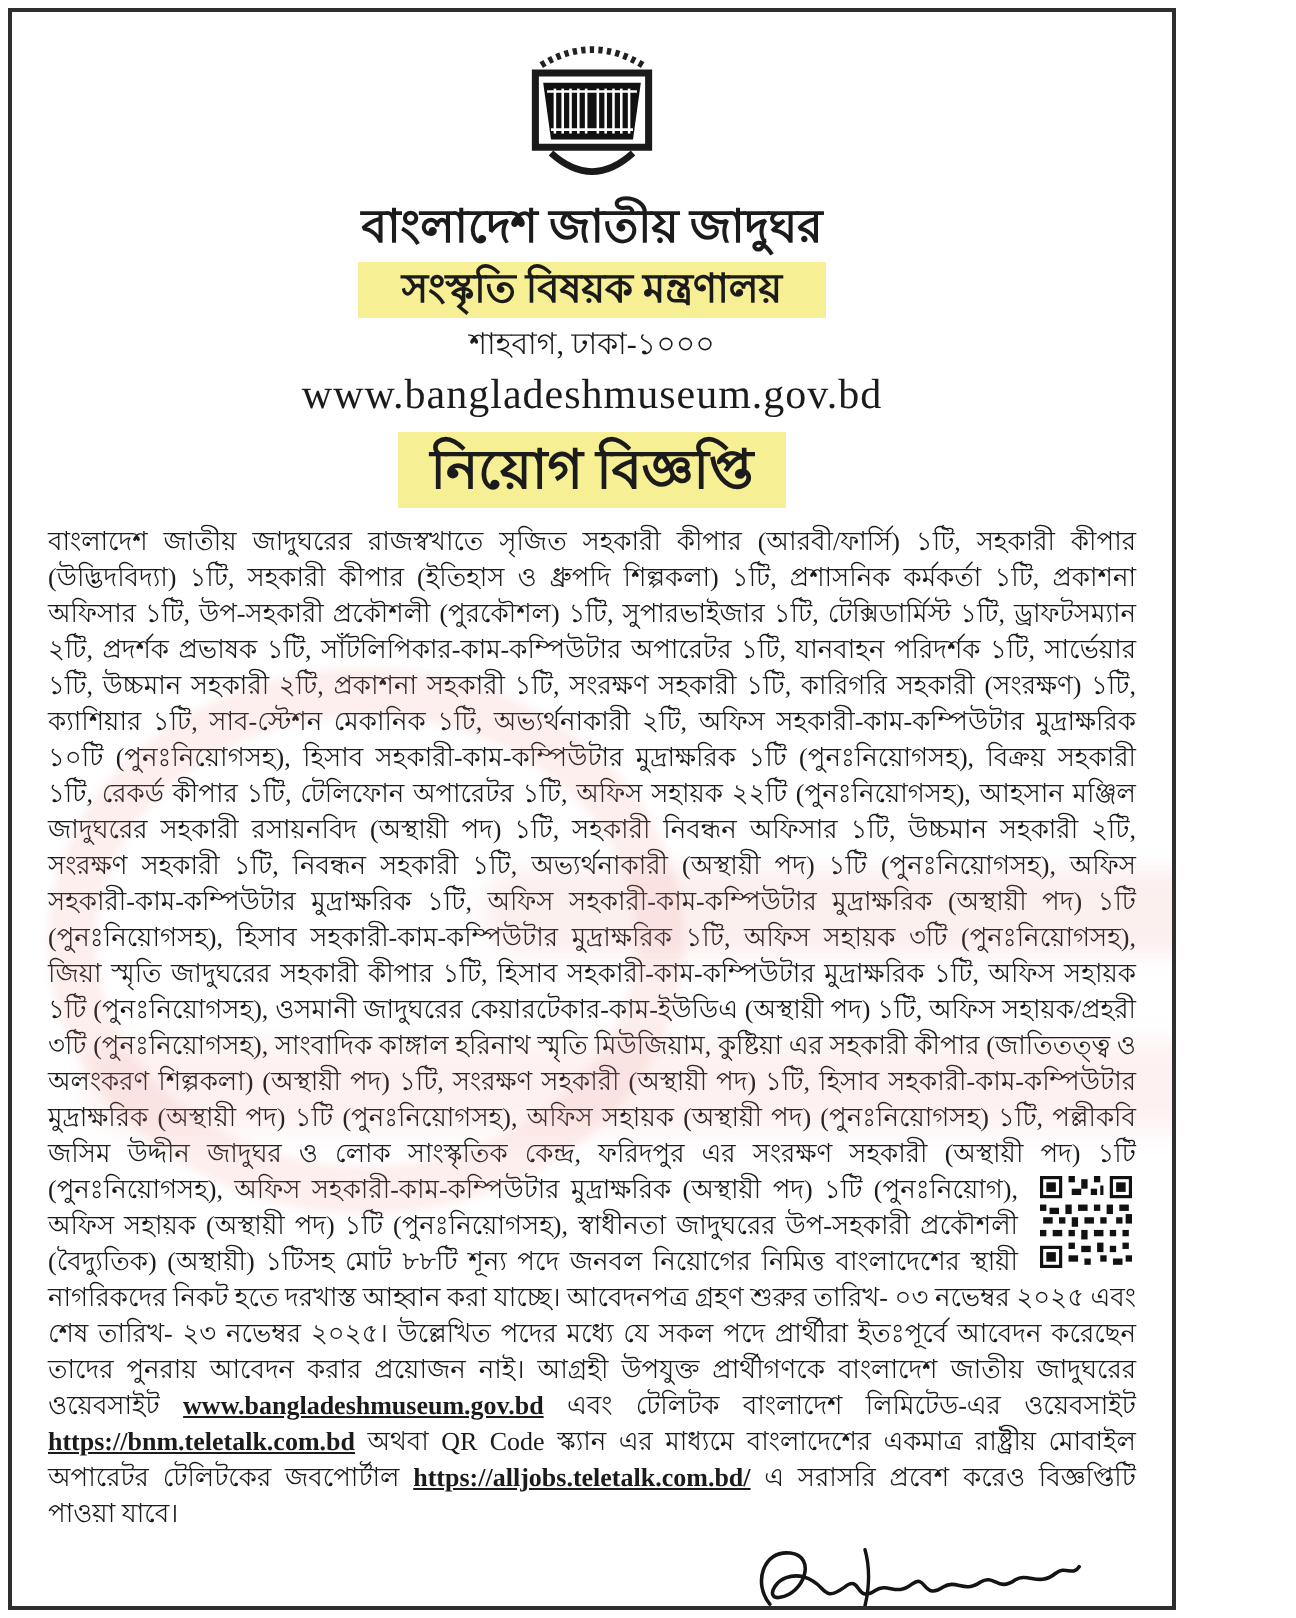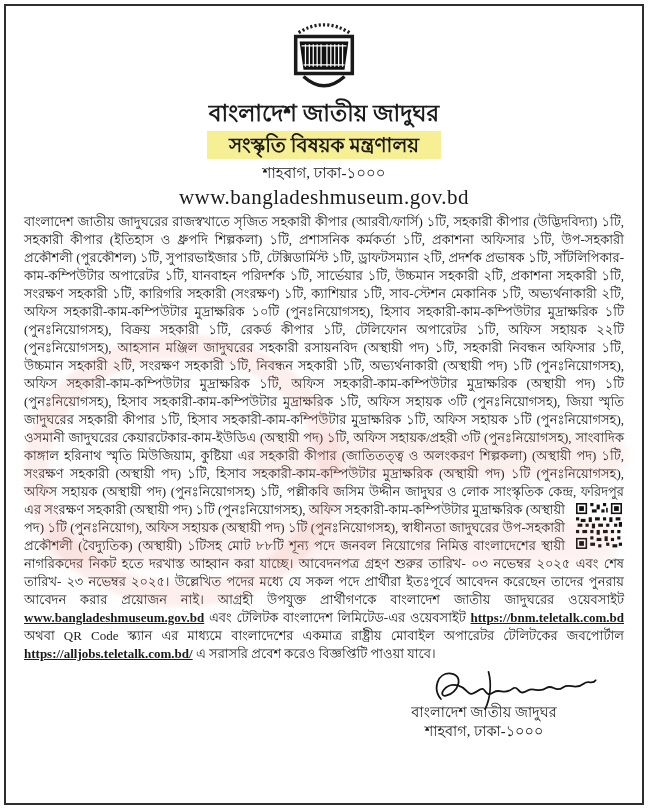--- a/index.html
+++ b/index.html
@@ -1,18 +1,18 @@
 <!DOCTYPE html>
 <html><head>
 <meta charset="utf-8">
 <style>
   html,body{margin:0;padding:0;background:#ffffff;}
   .page{
     position:relative;
-    width:640px;height:801px;
+    width:584px;height:801px;
     margin:4px;
     border:2px solid #2e2e2e;
     background:#ffffff;
     box-sizing:border-box;
     font-family:"Liberation Serif","DejaVu Serif",serif;
     color:#1b1b1b;
     overflow:hidden;
   }
   .content{position:relative;z-index:1;padding:0 17px;}
   .logo{width:98px;height:82px;margin:10px auto 0;display:block;}
@@ -70,20 +70,23 @@
     <div class="org-name">বাংলাদেশ জাতীয় জাদুঘর</div>
 
     <div class="ministry-row">
       <span class="hl">সংস্কৃতি বিষয়ক মন্ত্রণালয়</span>
     </div>
 
     <div class="addr">শাহবাগ, ঢাকা-১০০০</div>
 
     <div class="site">www.bangladeshmuseum.gov.bd</div>
 
+    <div class="notice-row">
+      <span class="hl2">নিয়োগ বিজ্ঞপ্তি</span>
+    </div>
 
     <p class="body-text">
       <span>বাংলাদেশ জাতীয় জাদুঘরের রাজস্বখাতে সৃজিত সহকারী কীপার (আরবী/ফার্সি) ১টি, সহকারী কীপার (উদ্ভিদবিদ্যা) ১টি, সহকারী কীপার (ইতিহাস ও ধ্রুপদি শিল্পকলা) ১টি, প্রশাসনিক কর্মকর্তা ১টি, প্রকাশনা অফিসার ১টি, উপ-সহকারী প্রকৌশলী (পুরকৌশল) ১টি, সুপারভাইজার ১টি, টেক্সিডার্মিস্ট ১টি, ড্রাফটসম্যান ২টি, প্রদর্শক প্রভাষক ১টি, সাঁটলিপিকার-কাম-কম্পিউটার অপারেটর ১টি, যানবাহন পরিদর্শক ১টি, সার্ভেয়ার ১টি, উচ্চমান সহকারী ২টি, প্রকাশনা সহকারী ১টি, সংরক্ষণ সহকারী ১টি, কারিগরি সহকারী (সংরক্ষণ) ১টি, ক্যাশিয়ার ১টি, সাব-স্টেশন মেকানিক ১টি, অভ্যর্থনাকারী ২টি, অফিস সহকারী-কাম-কম্পিউটার মুদ্রাক্ষরিক ১০টি (পুনঃনিয়োগসহ), হিসাব সহকারী-কাম-কম্পিউটার মুদ্রাক্ষরিক ১টি (পুনঃনিয়োগসহ), বিক্রয় সহকারী ১টি, রেকর্ড কীপার ১টি, টেলিফোন অপারেটর ১টি, অফিস সহায়ক ২২টি (পুনঃনিয়োগসহ), আহসান মঞ্জিল জাদুঘরের সহকারী রসায়নবিদ (অস্থায়ী পদ) ১টি, সহকারী নিবন্ধন অফিসার ১টি, উচ্চমান সহকারী ২টি, সংরক্ষণ সহকারী ১টি, নিবন্ধন সহকারী ১টি, অভ্যর্থনাকারী (অস্থায়ী পদ) ১টি (পুনঃনিয়োগসহ), অফিস সহকারী-কাম-কম্পিউটার মুদ্রাক্ষরিক ১টি, অফিস সহকারী-কাম-কম্পিউটার মুদ্রাক্ষরিক (অস্থায়ী পদ) ১টি (পুনঃনিয়োগসহ), হিসাব সহকারী-কাম-কম্পিউটার মুদ্রাক্ষরিক ১টি, অফিস সহায়ক ৩টি (পুনঃনিয়োগসহ), জিয়া স্মৃতি জাদুঘরের সহকারী কীপার ১টি, হিসাব সহকারী-কাম-কম্পিউটার মুদ্রাক্ষরিক ১টি, অফিস সহায়ক ১টি (পুনঃনিয়োগসহ), ওসমানী জাদুঘরের কেয়ারটেকার-কাম-ইউডিএ (অস্থায়ী পদ) ১টি, অফিস সহায়ক/প্রহরী ৩টি (পুনঃনিয়োগসহ), সাংবাদিক কাঙ্গাল হরিনাথ স্মৃতি মিউজিয়াম, কুষ্টিয়া এর সহকারী কীপার (জাতিতত্ত্ব ও অলংকরণ শিল্পকলা) (অস্থায়ী পদ) ১টি, সংরক্ষণ সহকারী (অস্থায়ী পদ) ১টি, হিসাব সহকারী-কাম-কম্পিউটার মুদ্রাক্ষরিক (অস্থায়ী পদ) ১টি (পুনঃনিয়োগসহ), অফিস সহায়ক (অস্থায়ী পদ) (পুনঃনিয়োগসহ) ১টি, পল্লীকবি জসিম উদ্দীন জাদুঘর ও লোক সাংস্কৃতিক কেন্দ্র, ফরিদপুর এর সংরক্ষণ সহকারী (অস্থায়ী পদ) ১টি (পুনঃনিয়োগসহ), অফিস </span><span class="qr-wrap"><svg width="46" height="46" viewBox="0 0 29 29" xmlns="http://www.w3.org/2000/svg">
             <rect width="29" height="29" fill="#ffffff"></rect>
             <g fill="#111111">
               <rect x="0" y="0" width="7" height="7"></rect>
               <rect x="1" y="1" width="5" height="5" fill="#ffffff"></rect>
               <rect x="2" y="2" width="3" height="3"></rect>
               <rect x="22" y="0" width="7" height="7"></rect>
               <rect x="23" y="1" width="5" height="5" fill="#ffffff"></rect>

